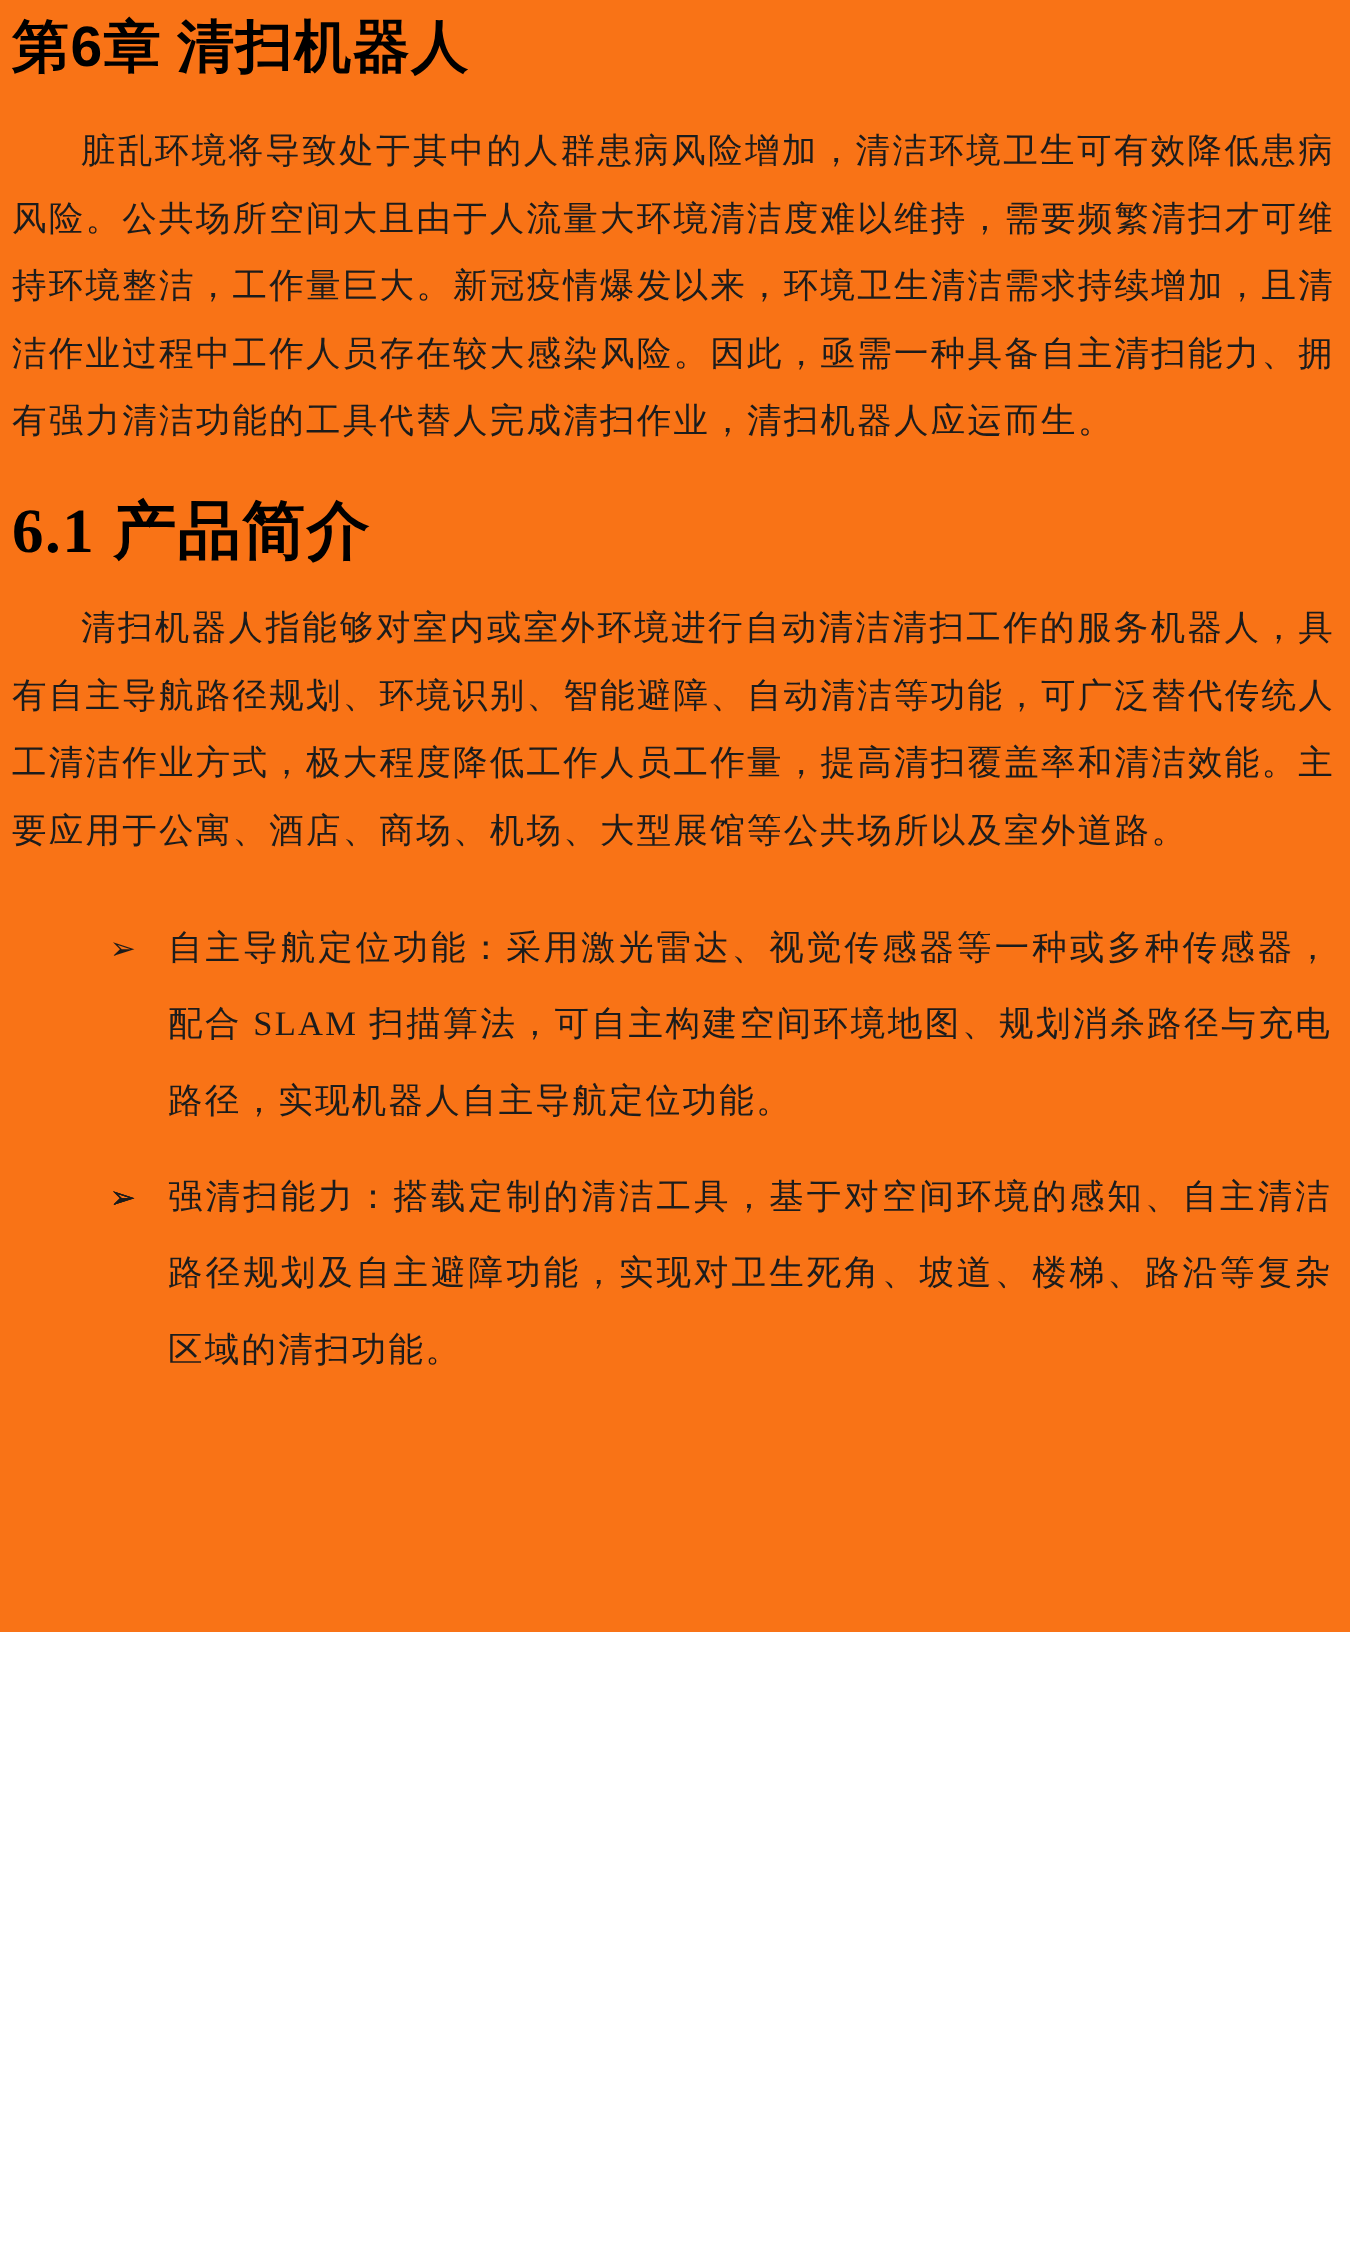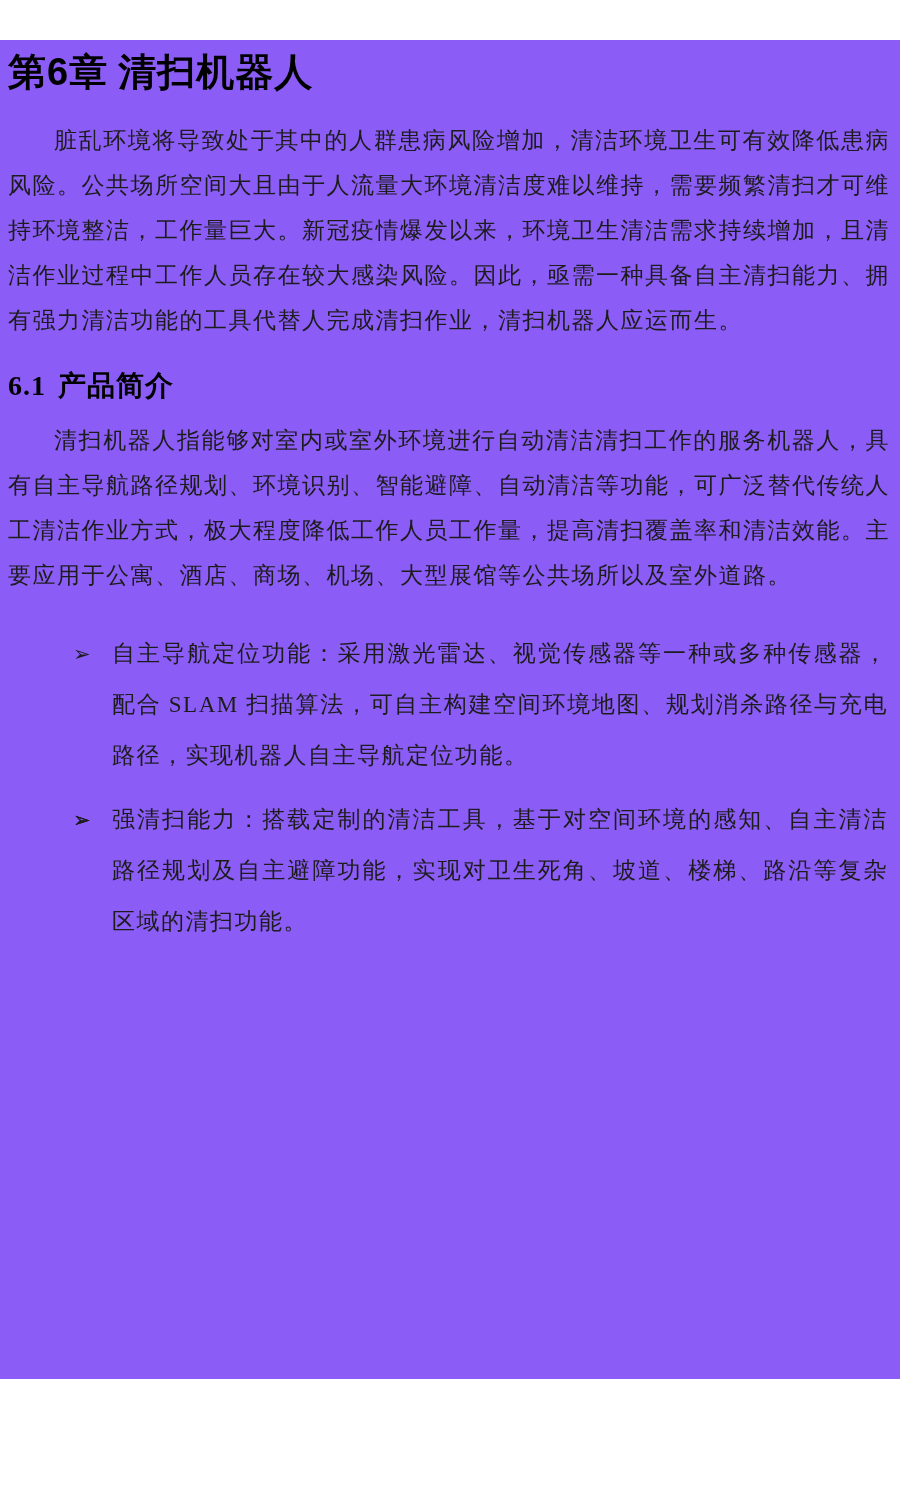--- a/index.html
+++ b/index.html
@@ -1,25 +1,24 @@
 <!DOCTYPE html>
 <html><head>
 <meta charset="utf-8">
 <style>
   * { box-sizing: border-box; }
   html, body { margin: 0; padding: 0; background: #ffffff; }
   .page {
     position: relative;
     width: 900px;
-    height: 1339px;
-    background: #8b5cf6;
+    height: 1088px;
+    background: #f97316;
     color: #1c1c1c;
     font-family: "Liberation Serif", serif;
     overflow: hidden;
-    margin-top: 40px;
   }
   .content { padding: 10px 10px 0 8px; }
 
   .chapter-title {
     margin: 0;
     font-family: "Liberation Sans", sans-serif;
     font-weight: 700;
     font-size: 38px;
     line-height: 1.2;
     color: #000000;
@@ -36,21 +35,21 @@
     text-align-last: left;
     text-indent: 46px;
     letter-spacing: 1.5px;
     color: #1c1c1c;
   }
 
   .section-heading {
     margin: 0;
     font-family: "Liberation Sans", sans-serif;
     font-weight: 700;
-    font-size: 28px;
+    font-size: 42px;
     line-height: 1.2;
     color: #000000;
     letter-spacing: 1px;
     white-space: nowrap;
   }
   .section-heading .section-number {
     font-family: "Liberation Serif", serif;
     margin-right: 12px;
   }
   .heading-1 { margin-top: 26px; }

